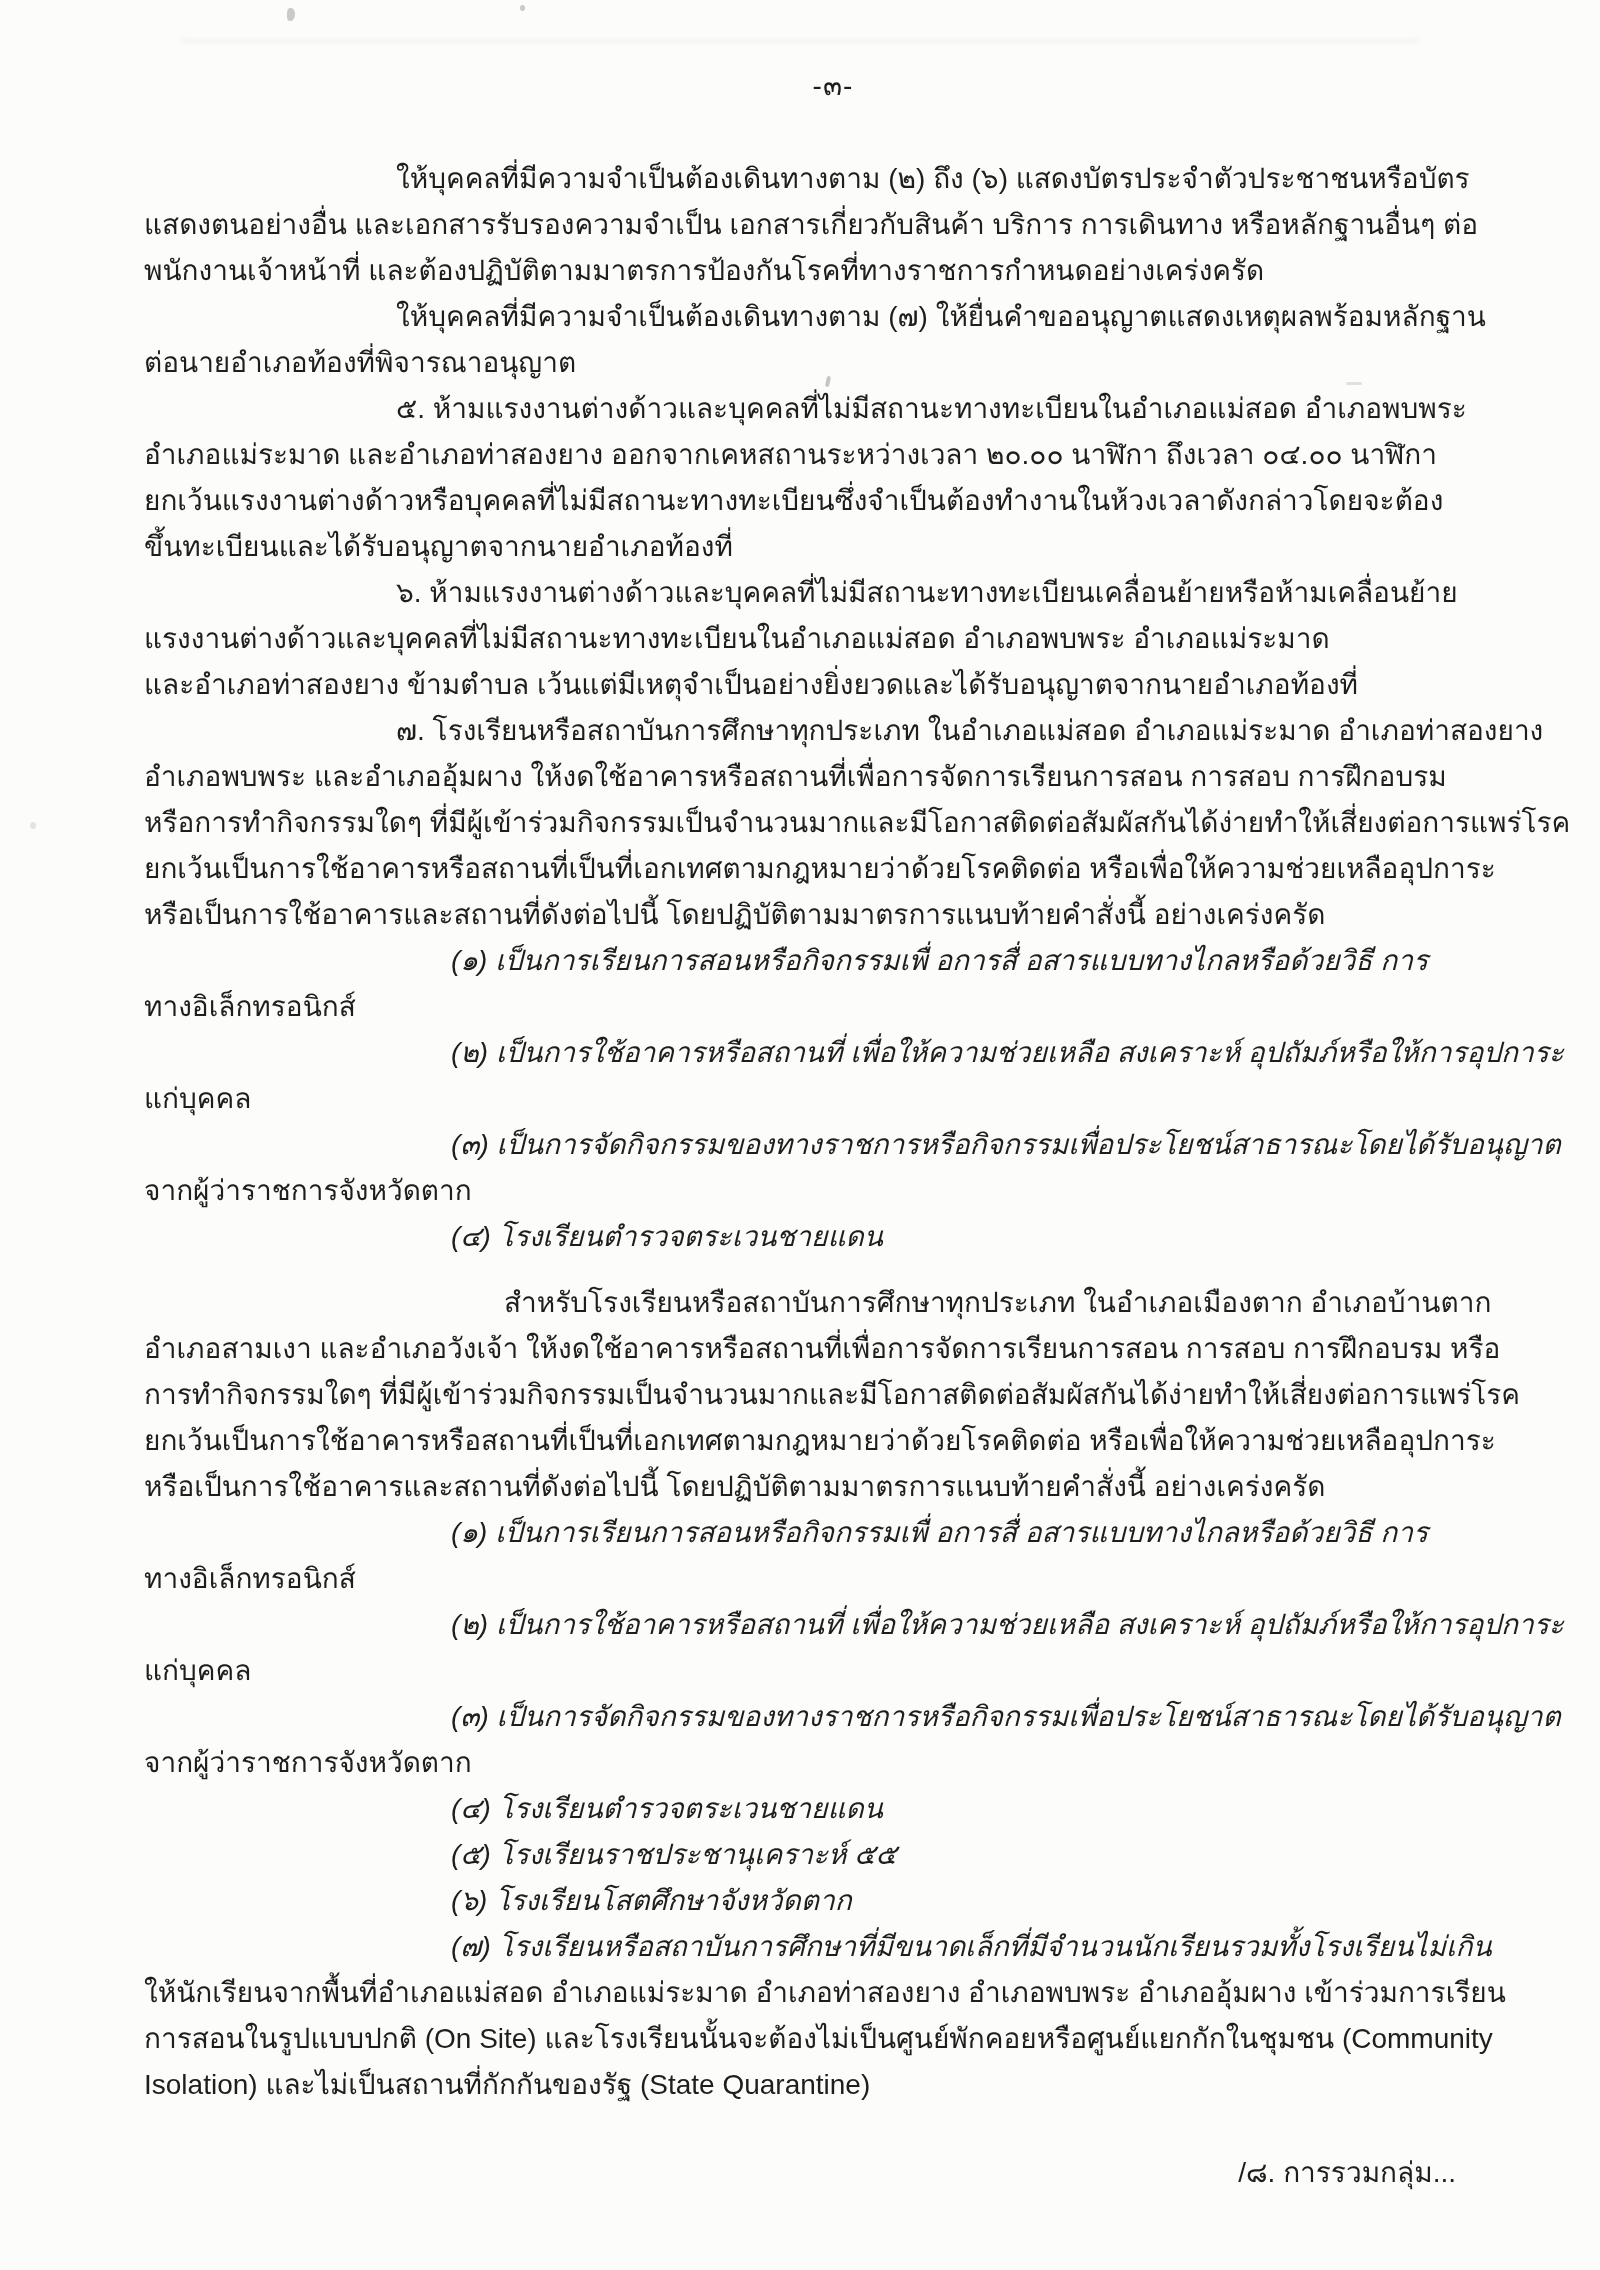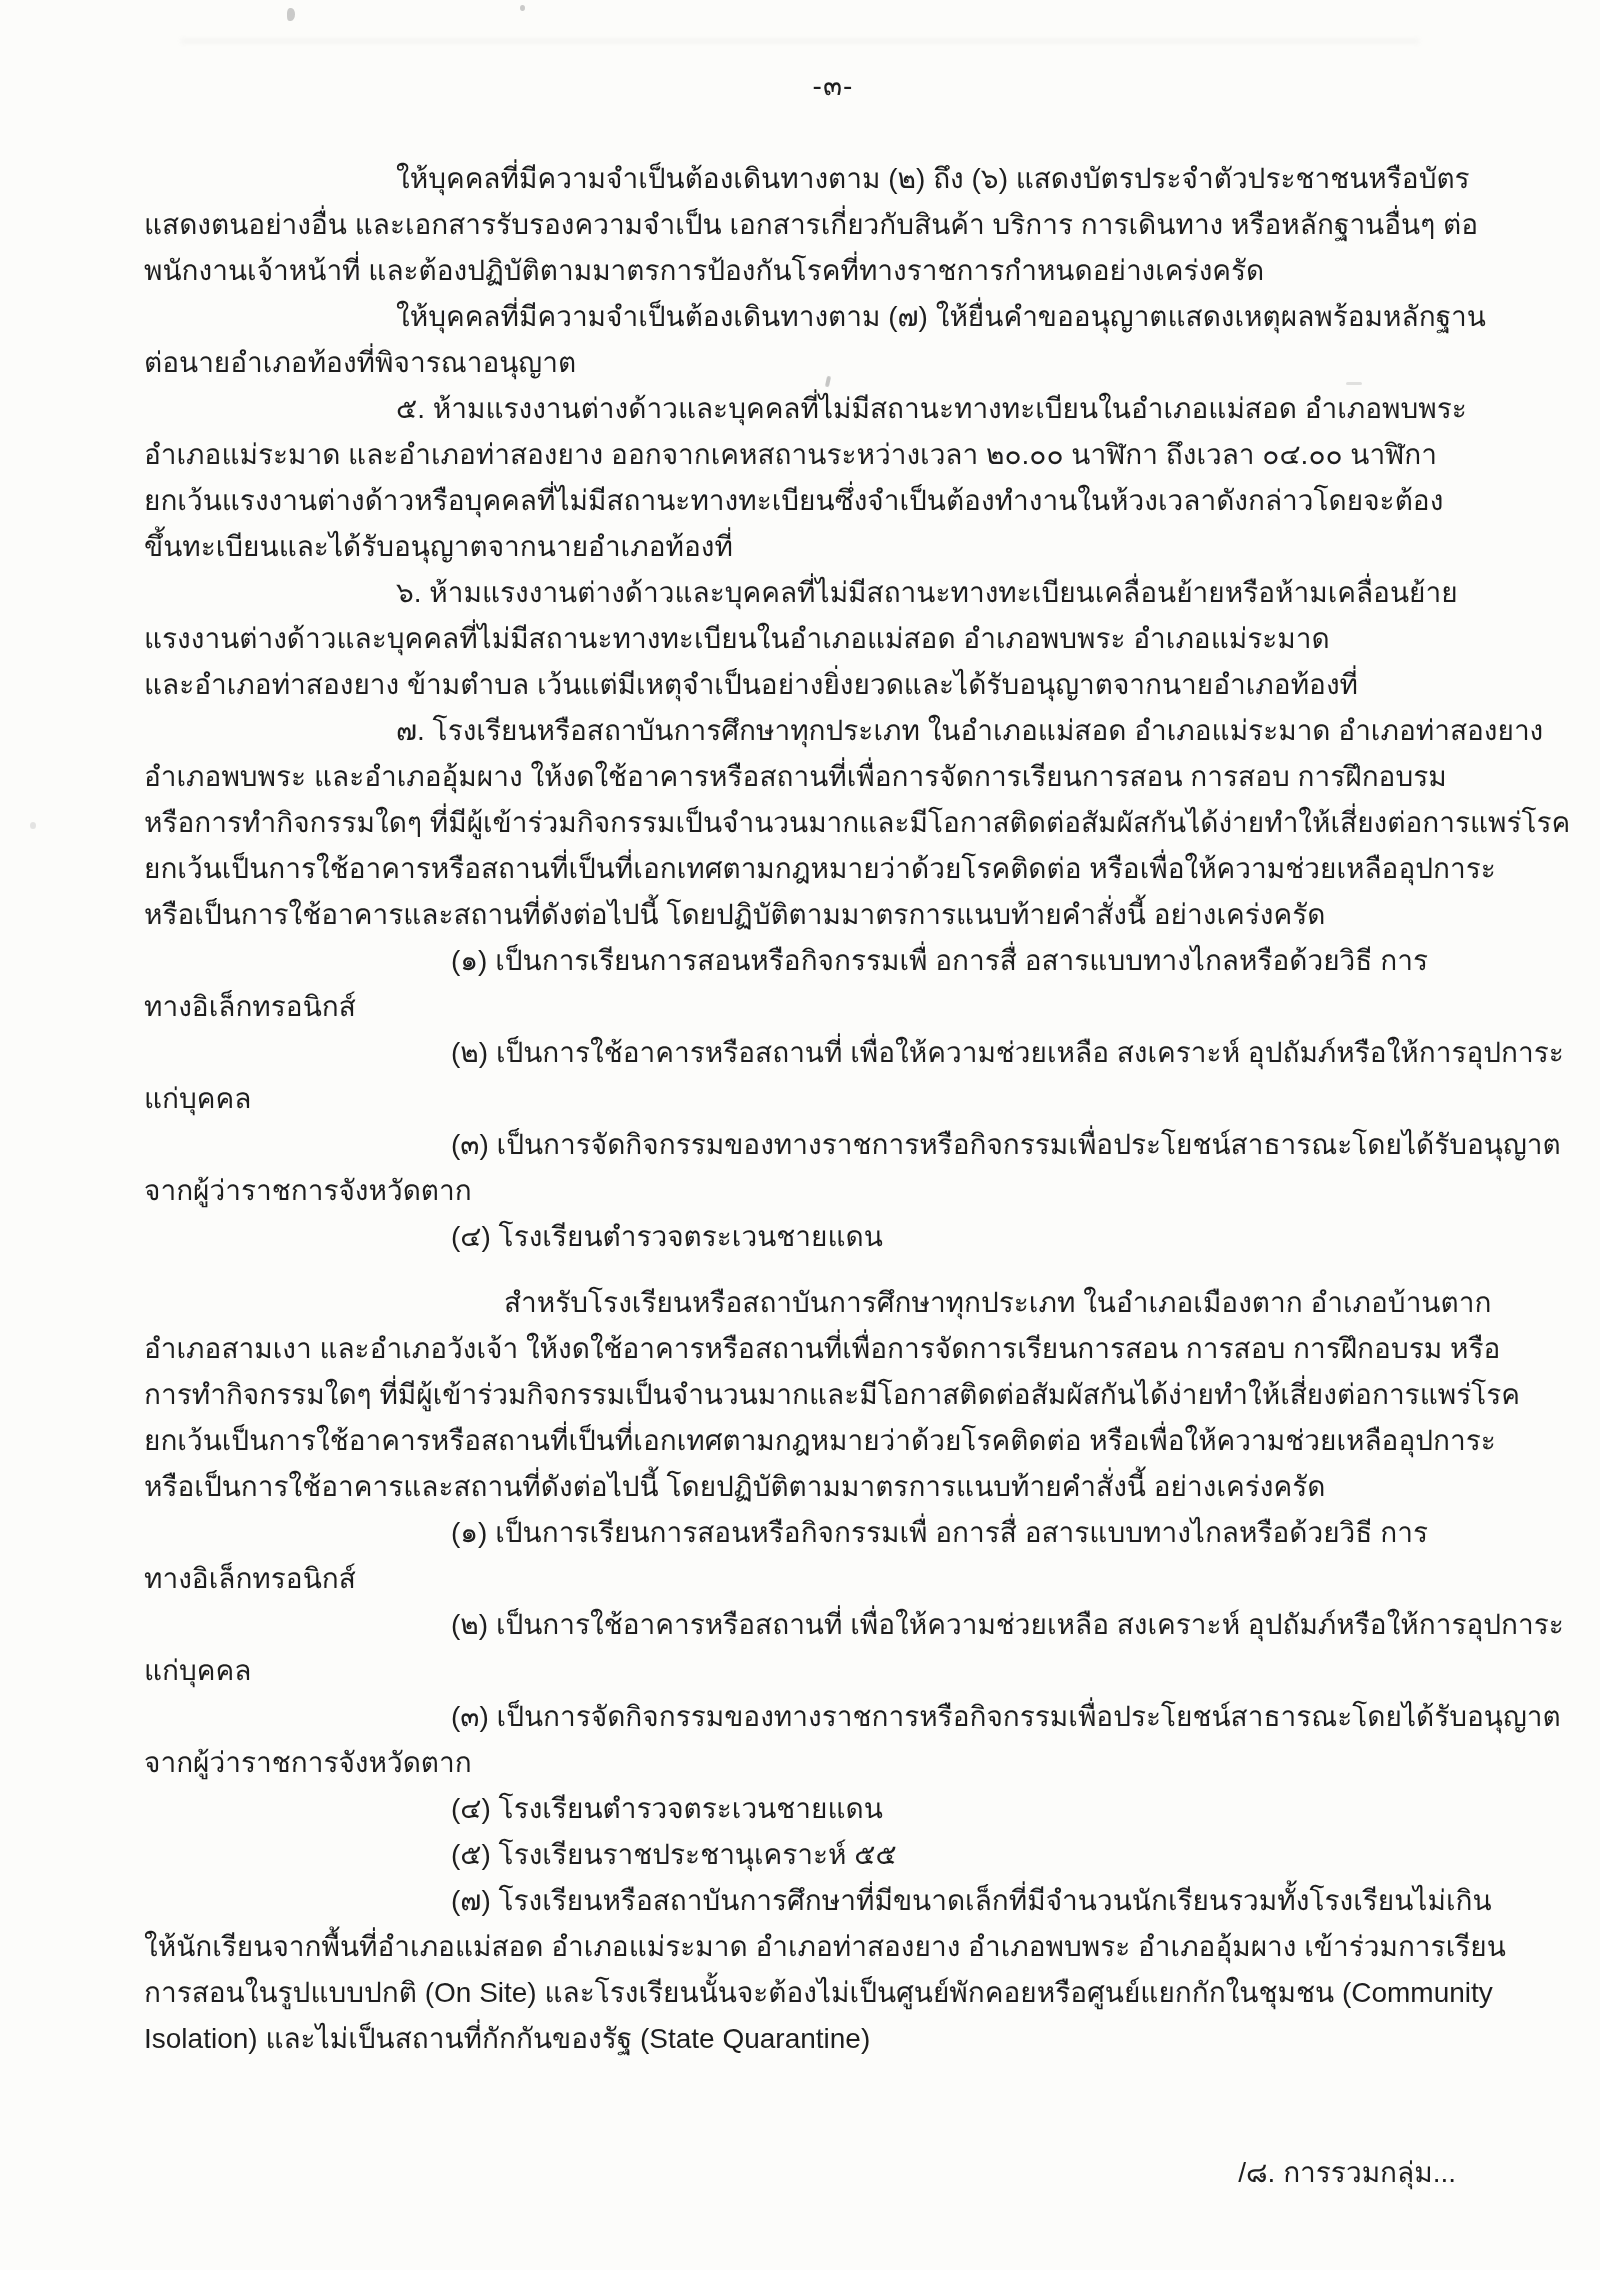--- a/index.html
+++ b/index.html
@@ -42,21 +42,21 @@
     width: 1330px;
   }
   .line {
     height: 46px;
     line-height: 46px;
     font-size: 28px;
     white-space: pre;
     overflow: visible;
   }
   .line.para { padding-left: 252px; }
-  .line.item { padding-left: 307px; }
+  .line.item { padding-left: 307px; font-style: italic; }
   .line.deep { padding-left: 360px; text-align: right; }
   .line.gap  { margin-top: 20px; }
   .continuation {
     position: absolute;
     top: 2150px;
     right: 144px;
     font-size: 28px;
     line-height: 46px;
     white-space: pre;
   }
@@ -114,20 +114,21 @@
       <div class="line none">ยกเว้นเป็นการใช้อาคารหรือสถานที่เป็นที่เอกเทศตามกฎหมายว่าด้วยโรคติดต่อ หรือเพื่อให้ความช่วยเหลืออุปการะ</div>
       <div class="line none">หรือเป็นการใช้อาคารและสถานที่ดังต่อไปนี้ โดยปฏิบัติตามมาตรการแนบท้ายคำสั่งนี้ อย่างเคร่งครัด</div>
       <div class="line item">(๑) เป็นการเรียนการสอนหรือกิจกรรมเพื่ อการสื่ อสารแบบทางไกลหรือด้วยวิธี การ</div>
       <div class="line none">ทางอิเล็กทรอนิกส์</div>
       <div class="line item">(๒) เป็นการใช้อาคารหรือสถานที่ เพื่อให้ความช่วยเหลือ สงเคราะห์ อุปถัมภ์หรือให้การอุปการะ</div>
       <div class="line none">แก่บุคคล</div>
       <div class="line item">(๓) เป็นการจัดกิจกรรมของทางราชการหรือกิจกรรมเพื่อประโยชน์สาธารณะโดยได้รับอนุญาต</div>
       <div class="line none">จากผู้ว่าราชการจังหวัดตาก</div>
       <div class="line item">(๔) โรงเรียนตำรวจตระเวนชายแดน</div>
       <div class="line item">(๕) โรงเรียนราชประชานุเคราะห์ ๕๕</div>
+      <div class="line item">(๖) โรงเรียนโสตศึกษาจังหวัดตาก</div>
       <div class="line item">(๗) โรงเรียนหรือสถาบันการศึกษาที่มีขนาดเล็กที่มีจำนวนนักเรียนรวมทั้งโรงเรียนไม่เกิน</div>
       <div class="line none">ให้นักเรียนจากพื้นที่อำเภอแม่สอด อำเภอแม่ระมาด อำเภอท่าสองยาง อำเภอพบพระ อำเภออุ้มผาง เข้าร่วมการเรียน</div>
       <div class="line none">การสอนในรูปแบบปกติ (On Site) และโรงเรียนนั้นจะต้องไม่เป็นศูนย์พักคอยหรือศูนย์แยกกักในชุมชน (Community</div>
       <div class="line none">Isolation) และไม่เป็นสถานที่กักกันของรัฐ (State Quarantine)</div>
     </div>
 
   <div class="continuation">/๘. การรวมกลุ่ม...</div>
 
   <div class="artifact smudge"></div>
   <div class="artifact a1"></div>

